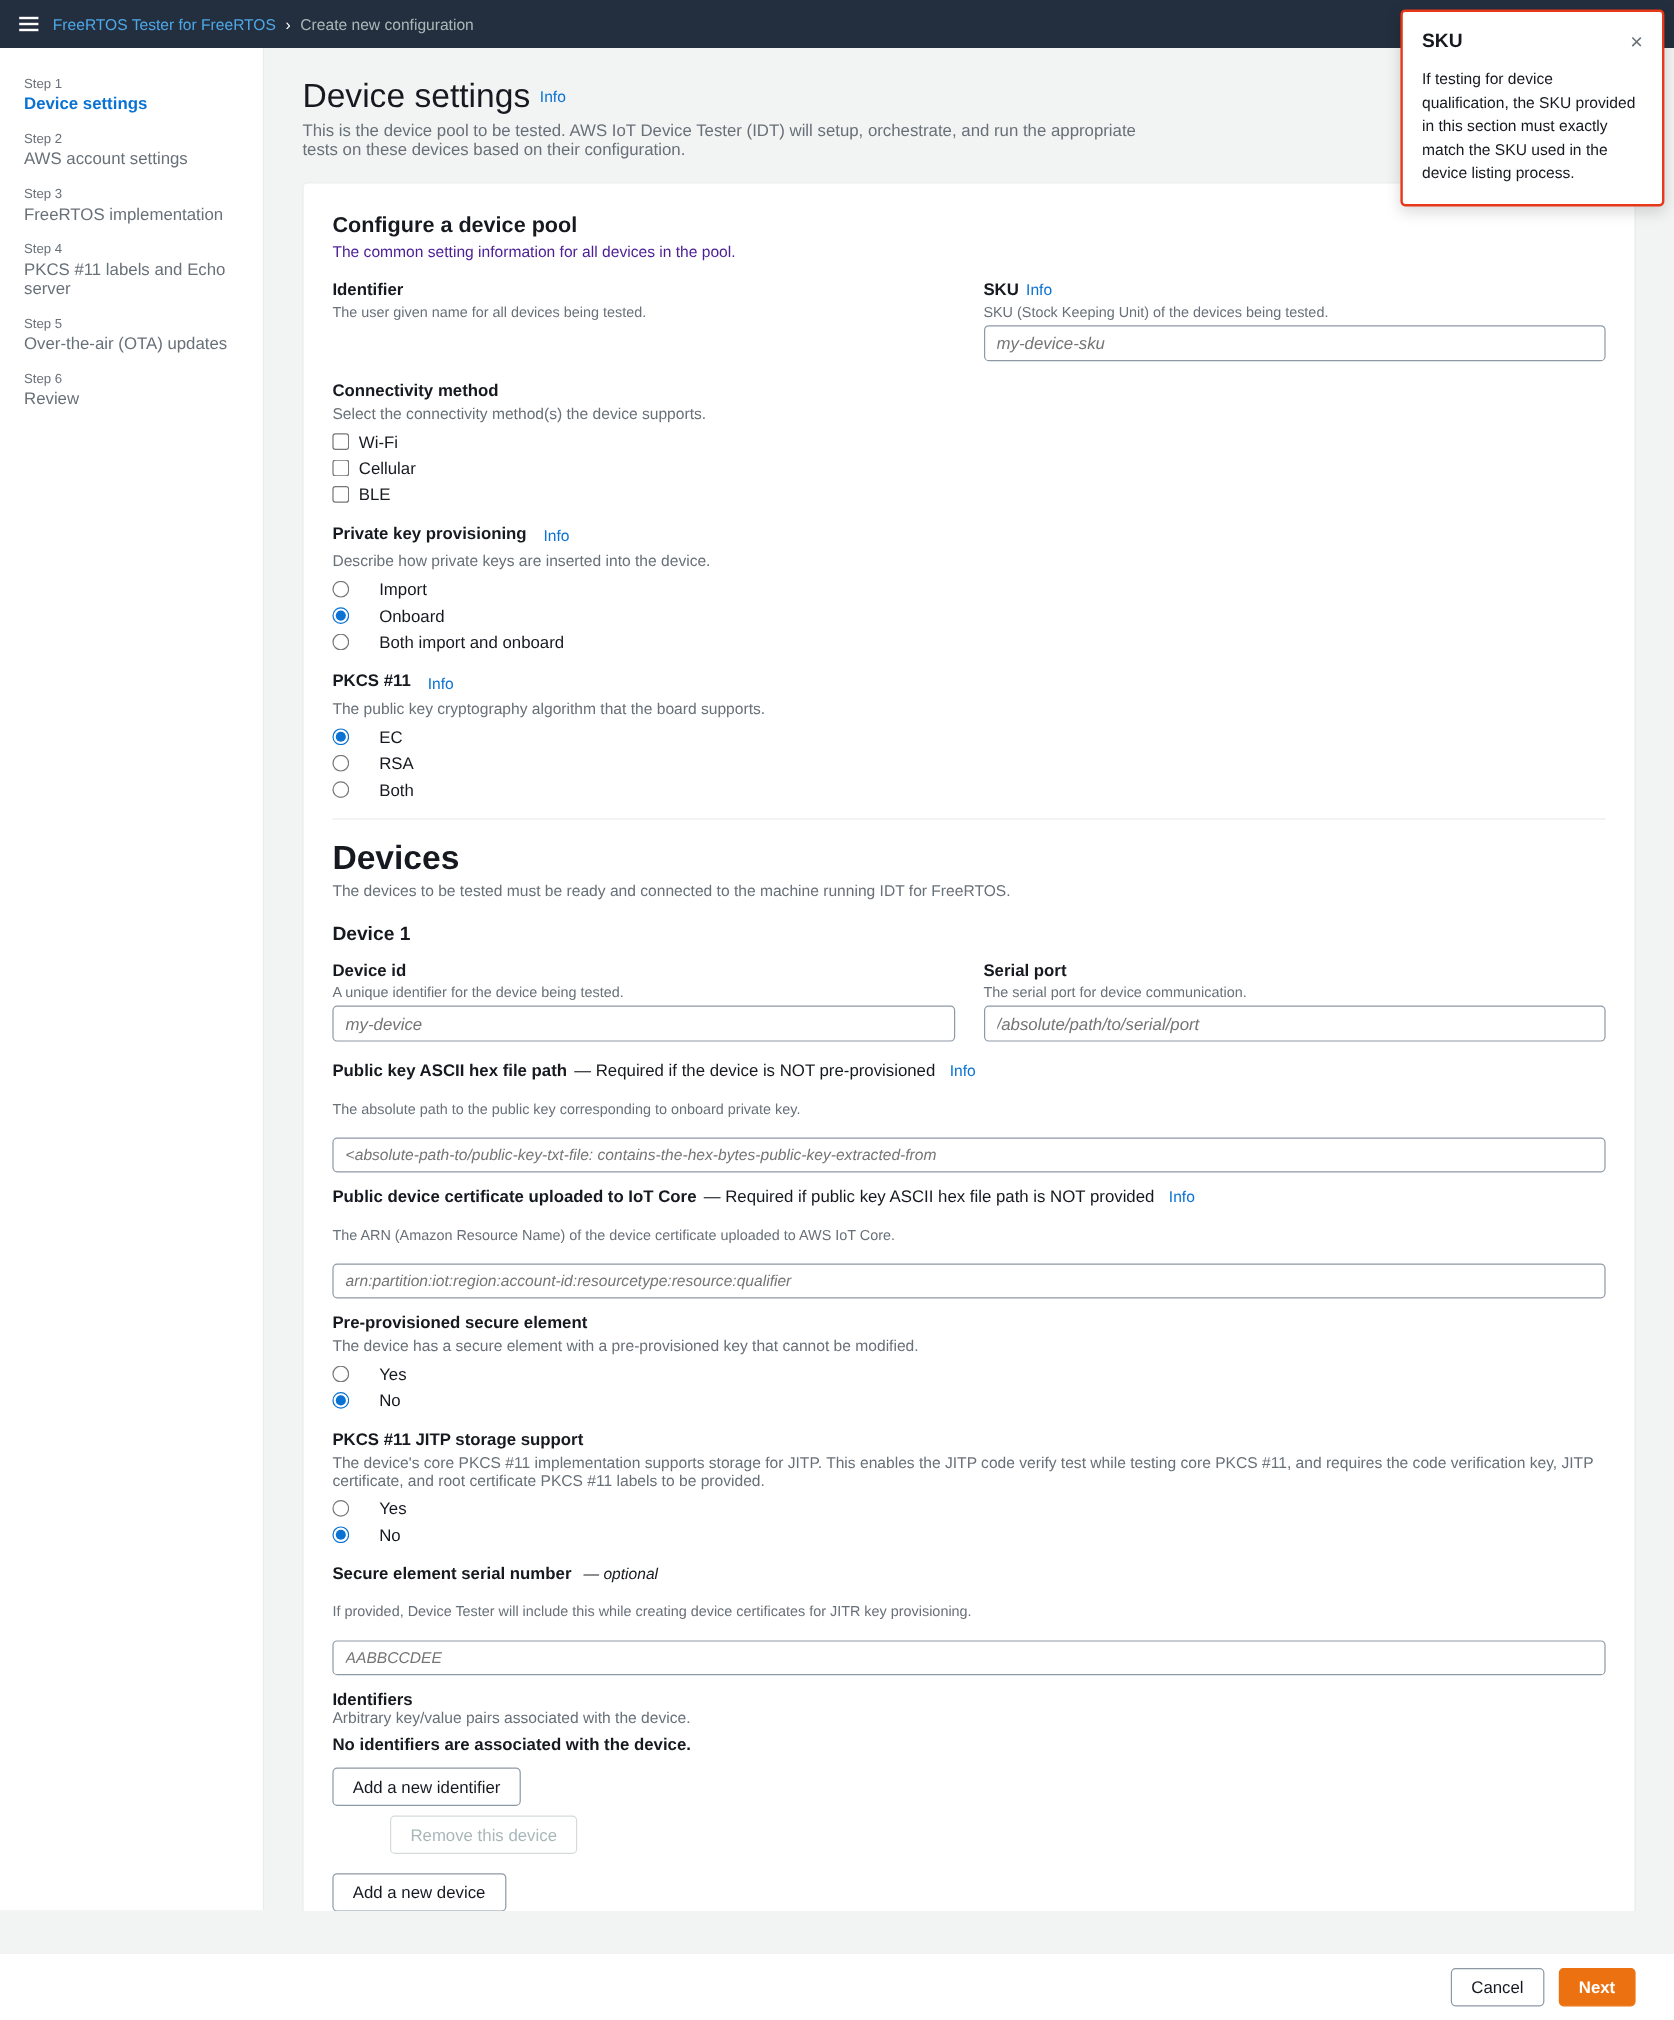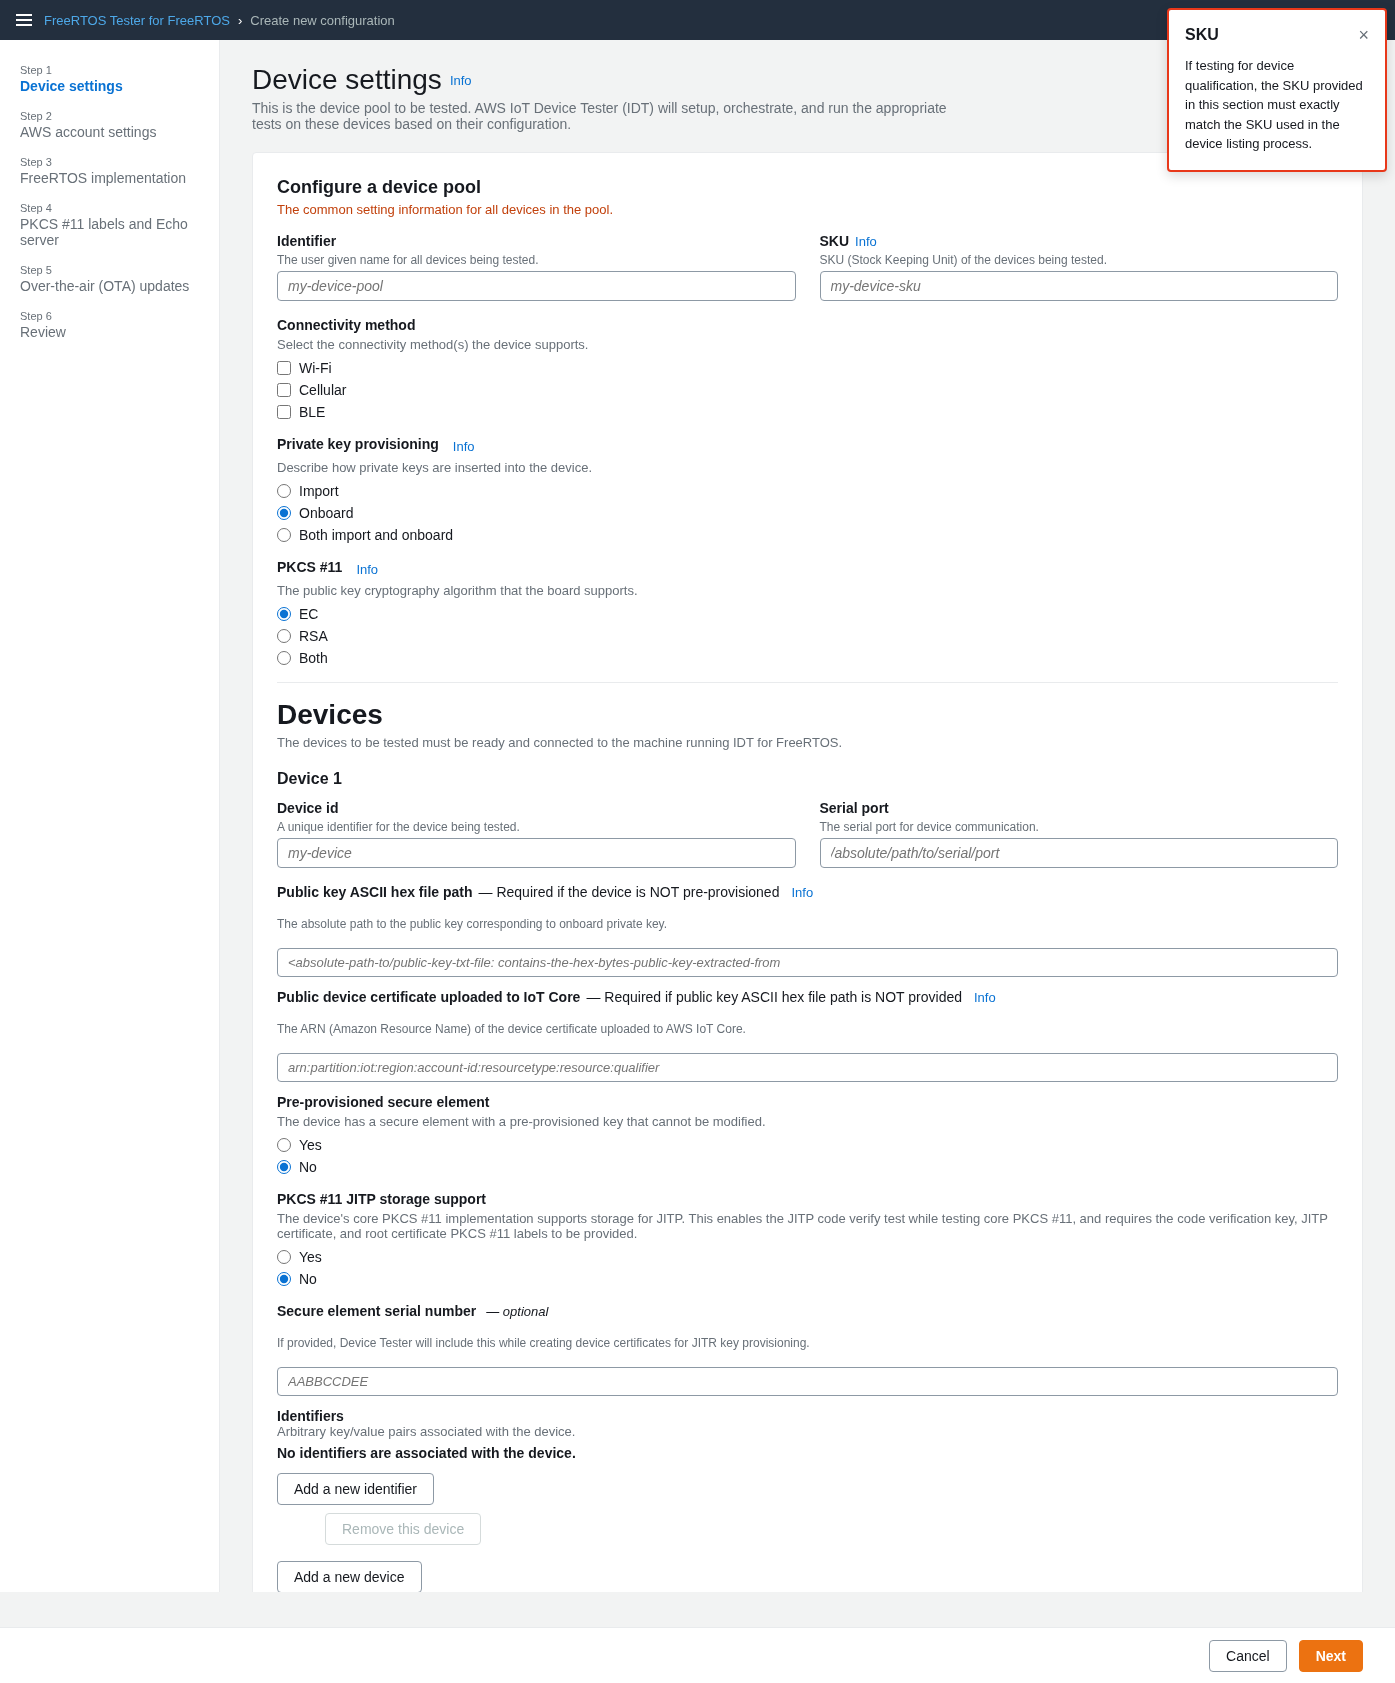--- a/index.html
+++ b/index.html
@@ -24,42 +24,42 @@
     .sidebar-step.inactive .step-title { color: #687078; }
 
     .main-content { flex: 1; overflow-y: auto; padding: 24px 32px 80px; background: #f2f3f3; }
 
     .page-title-row { display: flex; align-items: center; gap: 8px; margin-bottom: 4px; }
     .page-title { font-size: 28px; font-weight: 400; color: #16191f; }
     .page-subtitle { font-size: 14px; color: #687078; margin-bottom: 20px; max-width: 700px; }
 
     .card { background: #fff; border: 1px solid #e9ebed; border-radius: 4px; padding: 24px; margin-bottom: 20px; }
     .card-title { font-size: 18px; font-weight: 600; margin-bottom: 4px; }
-    .card-desc { font-size: 13px; color: #c2410c; margin-bottom: 16px; }
+    .card-desc { font-size: 13px; color: #4c1d95; margin-bottom: 16px; }
 
     .form-row { display: flex; gap: 24px; margin-bottom: 16px; }
     .form-group { display: flex; flex-direction: column; gap: 4px; }
     .form-group.half { flex: 0 0 calc(50% - 12px); }
     .form-group.full { flex: 1; gap: 17px; }
     .form-label { font-size: 14px; font-weight: 600; }
     .form-label-sub { font-size: 12px; color: #687078; }
     .form-input { border: 1px solid #8d99a5; border-radius: 4px; padding: 6px 10px; font-size: 14px; color: #16191f; background: #fff; width: 100%; font-style: italic; color: #9ba7b3; }
 
     .label-row { display: flex; align-items: center; gap: 6px; }
     .info-link { color: #0972d3; font-size: 13px; cursor: pointer; text-decoration: none; }
 
     .section-title { font-size: 14px; font-weight: 600; margin-bottom: 4px; }
     .section-desc { font-size: 13px; color: #687078; margin-bottom: 8px; }
 
     .checkbox-group { display: flex; flex-direction: column; gap: 6px; margin-bottom: 16px; }
     .checkbox-item { display: flex; align-items: center; gap: 8px; font-size: 14px; }
     .checkbox-item input[type="checkbox"] { width: 14px; height: 14px; }
 
     .radio-group { display: flex; flex-direction: column; gap: 6px; margin-bottom: 16px; }
-    .radio-item { display: flex; align-items: center; gap: 8px; font-size: 14px; }
+    .radio-item { display: flex; align-items: center; gap: 25px; font-size: 14px; }
     .radio-item input[type="radio"] { width: 14px; height: 14px; accent-color: #0972d3; }
 
     .divider { border: none; border-top: 1px solid #e9ebed; margin: 16px 0; }
 
     .devices-title { font-size: 28px; font-weight: 600; margin-bottom: 4px; }
     .devices-desc { font-size: 13px; color: #687078; margin-bottom: 20px; }
 
     .device-block { margin-bottom: 16px; }
     .device-name { font-size: 16px; font-weight: 600; margin-bottom: 12px; }
 
@@ -142,21 +142,20 @@
       <div class="card">
         <div class="card-title">Configure a device pool</div>
         <div class="card-desc">The common setting information for all devices in the pool.</div>
 
         <div class="form-row">
           <div class="form-group half">
             <div class="label-row">
               <span class="form-label">Identifier</span>
             </div>
             <div class="form-label-sub">The user given name for all devices being tested.</div>
-            <input class="form-input" type="text" placeholder="my-device-pool" style="">
           </div>
           <div class="form-group half">
             <div class="label-row">
               <span class="form-label">SKU</span>
               <a class="info-link">Info</a>
             </div>
             <div class="form-label-sub">SKU (Stock Keeping Unit) of the devices being tested.</div>
             <input class="form-input" type="text" placeholder="my-device-sku" style="">
           </div>
         </div>

